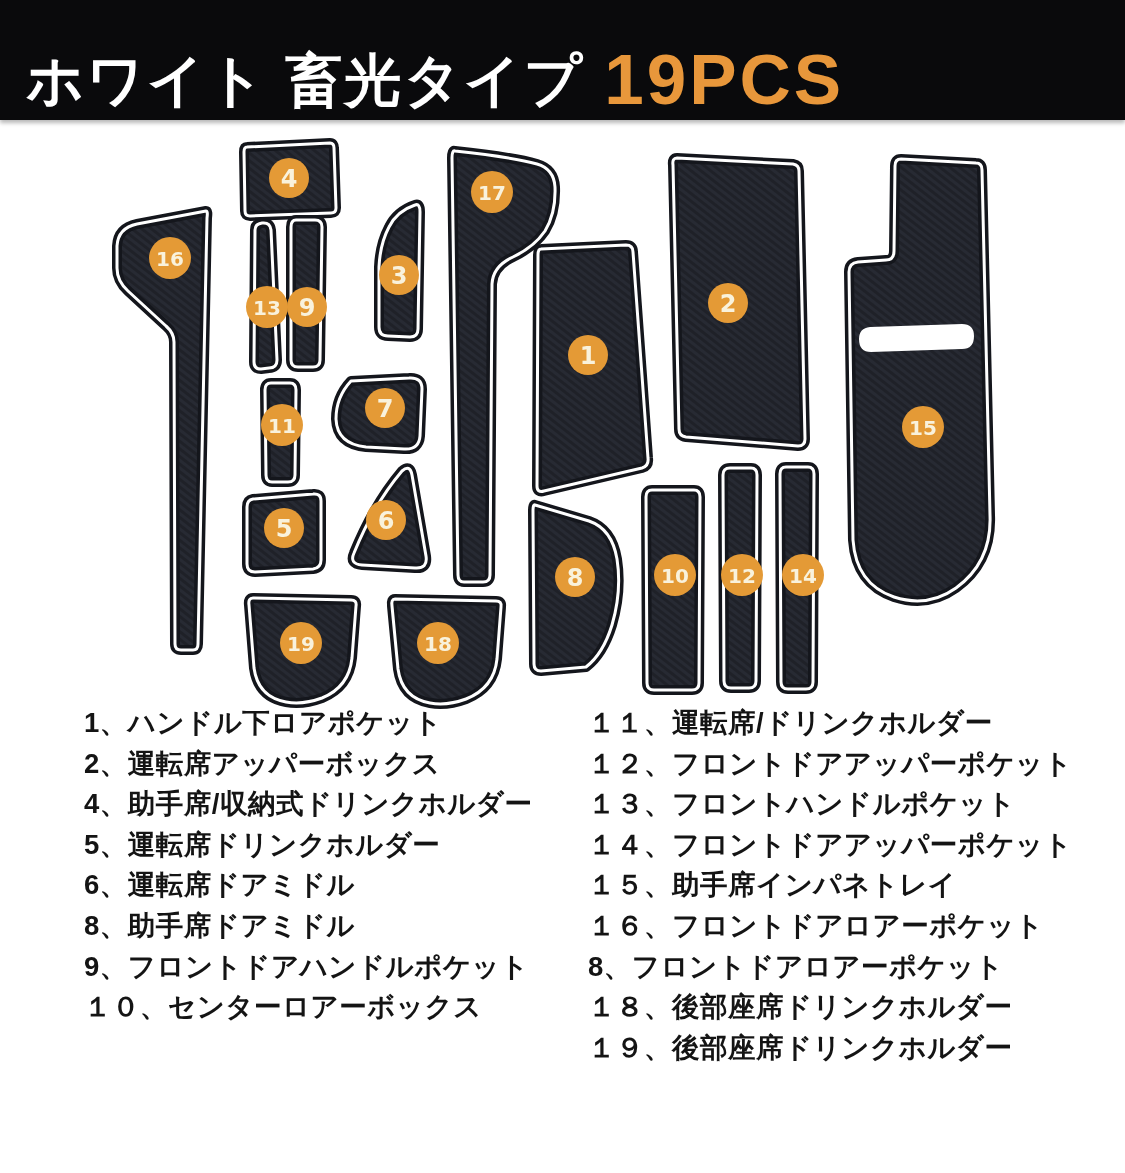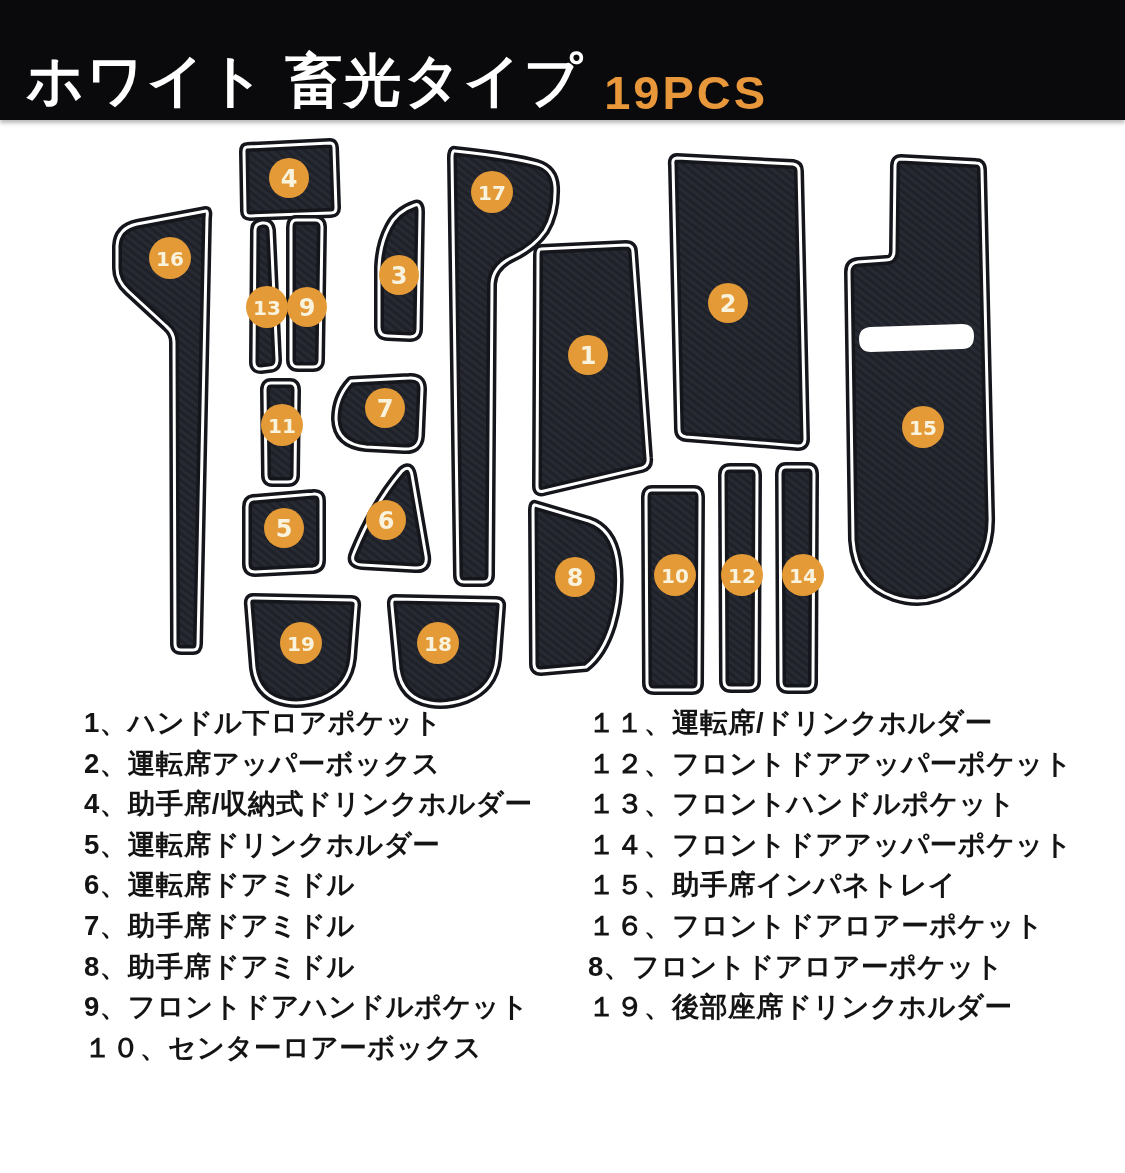--- a/index.html
+++ b/index.html
@@ -3,21 +3,21 @@
 <meta charset="utf-8">
 <style>
   html,body{margin:0;padding:0;background:#ffffff;}
   .page{position:relative;width:1125px;height:1173px;background:#ffffff;overflow:hidden;
         font-family:"Liberation Sans","DejaVu Sans",sans-serif;}
   
   .banner{position:absolute;left:0;top:0;width:1125px;height:120px;background:#0a0a0c;
           display:flex;align-items:flex-end;box-shadow:0 3px 4px rgba(0,0,0,.28);}
   .banner .t-white{color:#ffffff;font-size:57px;font-weight:800;letter-spacing:2px;
                    padding-left:26px;white-space:nowrap;}
-  .banner .t-orange{color:#e8973b;font-size:47px;font-weight:800;letter-spacing:3px;
+  .banner .t-orange{color:#e8973b;font-size:71px;font-weight:800;letter-spacing:3px;
                     margin-left:20px;white-space:nowrap;}
   
   .diagram{position:absolute;left:0;top:120px;width:1125px;height:600px;}
   .diagram svg{display:block;width:1125px;height:600px;}
   .mat{fill:url(#weave);stroke:#14161c;stroke-width:10;stroke-linejoin:round;}
   .matline{fill:none;stroke:#ffffff;stroke-width:3;stroke-linejoin:round;}
   .slot{fill:#ffffff;stroke:none;}
   .badge circle{fill:#e49a36;}
   .badge text{fill:#f9f2dc;font-weight:bold;text-anchor:middle;
               font-family:"DejaVu Sans","Liberation Sans",sans-serif;}
@@ -224,30 +224,30 @@
     </svg>
   </div>
 
   <div class="legend">
     <ul class="colL">
       <li>1、ハンドル下ロアポケット</li>
       <li>2、運転席アッパーボックス</li>
       <li>4、助手席/収納式ドリンクホルダー</li>
       <li>5、運転席ドリンクホルダー</li>
       <li>6、運転席ドアミドル</li>
-      <li>7、助手席ドアミドル</li>
       <li>8、助手席ドアミドル</li>
       <li>9、フロントドアハンドルポケット</li>
       <li>１０、センターロアーボックス</li>
     </ul>
     <ul class="colR">
       <li>１１、運転席/ドリンクホルダー</li>
       <li>１２、フロントドアアッパーポケット</li>
       <li>１３、フロントハンドルポケット</li>
       <li>１４、フロントドアアッパーポケット</li>
       <li>１５、助手席インパネトレイ</li>
       <li>１６、フロントドアロアーポケット</li>
       <li>8、フロントドアロアーポケット</li>
+      <li>１８、後部座席ドリンクホルダー</li>
       <li>１９、後部座席ドリンクホルダー</li>
     </ul>
   </div>
 
 </div>
 
 </body></html>

